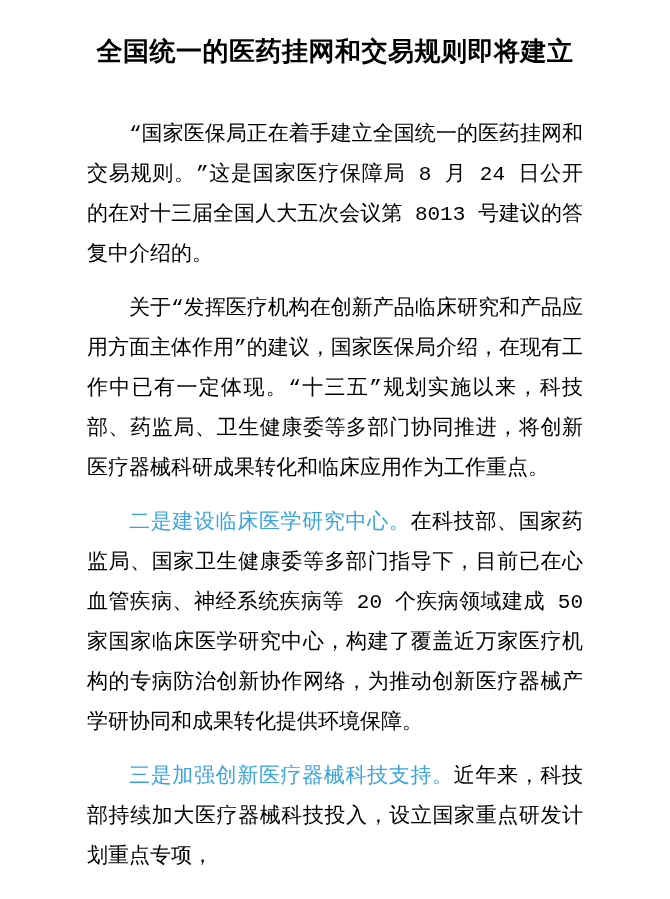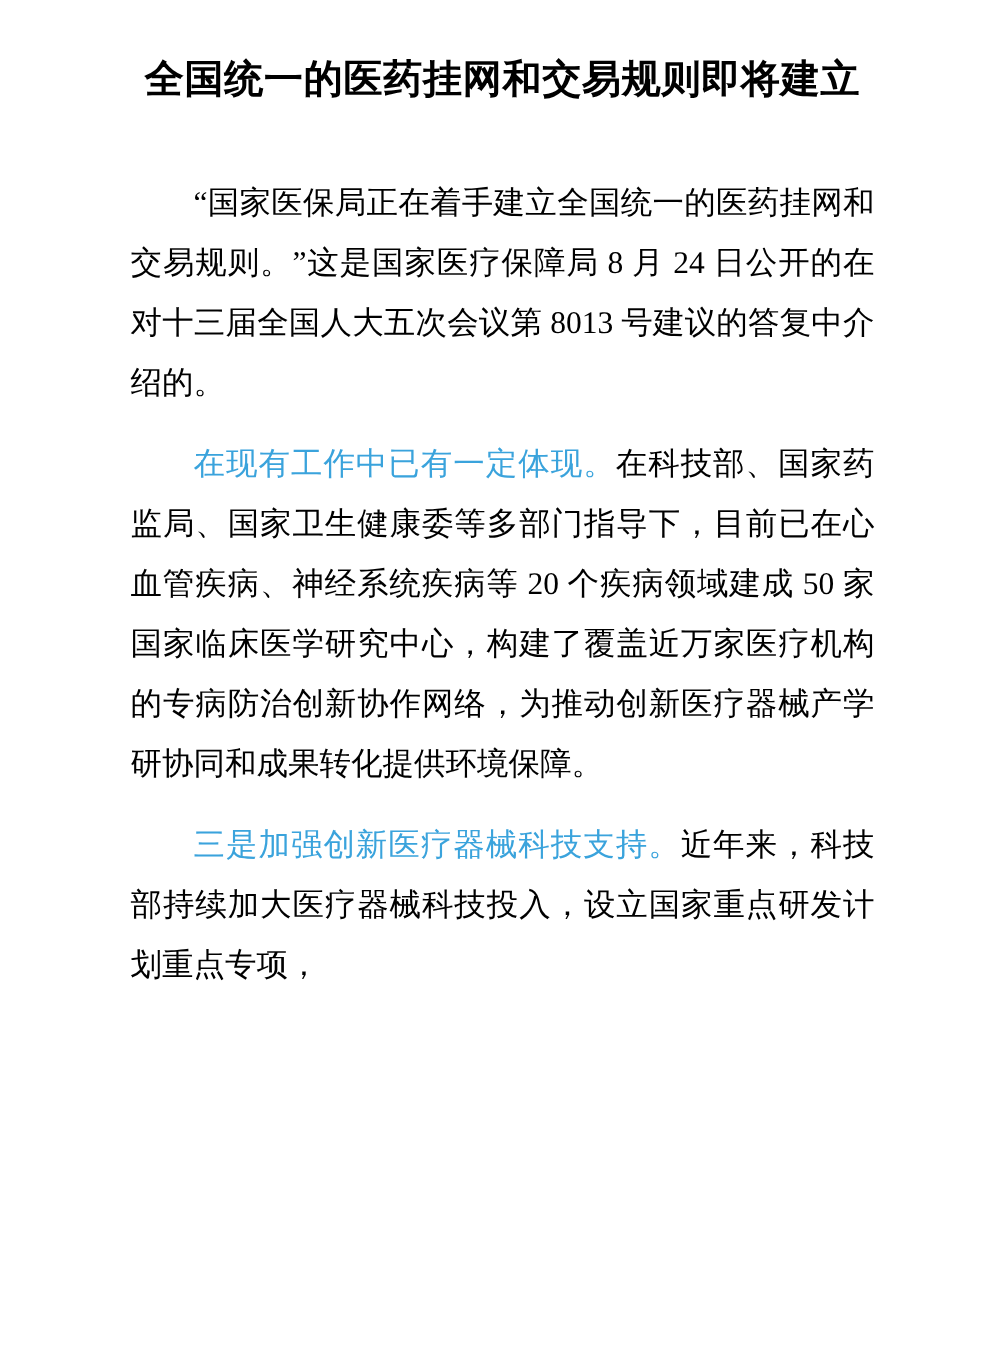--- a/index.html
+++ b/index.html
@@ -6,21 +6,21 @@
     margin: 0;
     padding: 0;
     background: #ffffff;
   }
   .page {
     position: relative;
     width: 670px;
     height: 899px;
     background: #ffffff;
     overflow: hidden;
-    font-family: Liberation Serif, serif;
+    font-family: Liberation Mono, monospace;
     color: #000000;
   }
   .doc-title {
     margin: 34px 40px 0 40px;
     font-size: 26px;
     line-height: 38px;
     font-weight: bold;
     text-align: center;
     letter-spacing: 0.5px;
     color: #000000;
@@ -48,20 +48,21 @@
 <body>
 
 <div class="page">
 
   <h1 class="doc-title">全国统一的医药挂网和交易规则即将建立</h1>
 
   <div class="article">
 
     <p><span>“国家医保局正在着手建立全国统一的医药挂网和交易规则。”这是国家医疗保障局 8 月 24 日公开的在对十三届全国人大五次会议第 8013 号建议的答复中介绍的。</span></p>
 
+    <p><span>关于“发挥医疗机构在创新产品临床研究和产品应用方面主体作用”的建议，国家医保局介绍，在现有工作中已有一定体现。“十三五”规划实施以来，科技部、药监局、卫生健康委等多部门协同推进，将创新医疗器械科研成果转化和临床应用作为工作重点。</span></p>
 
 
-    <p><span class="lead-highlight">在现有工作中已有一定体现。</span><span>在科技部、国家药监局、国家卫生健康委等多部门指导下，目前已在心血管疾病、神经系统疾病等 20 个疾病领域建成 50 家国家临床医学研究中心，构建了覆盖近万家医疗机构的专病防治创新协作网络，为推动创新医疗器械产学研协同和成果转化提供环境保障。</span></p>
+    <p><span class="lead-highlight">二是建设临床医学研究中心。</span><span>在科技部、国家药监局、国家卫生健康委等多部门指导下，目前已在心血管疾病、神经系统疾病等 20 个疾病领域建成 50 家国家临床医学研究中心，构建了覆盖近万家医疗机构的专病防治创新协作网络，为推动创新医疗器械产学研协同和成果转化提供环境保障。</span></p>
 
     <p><span class="lead-highlight">三是加强创新医疗器械科技支持。</span><span>近年来，科技部持续加大医疗器械科技投入，设立国家重点研发计划重点专项，</span></p>
 
   </div>
 </div>
 
 </body></html>

